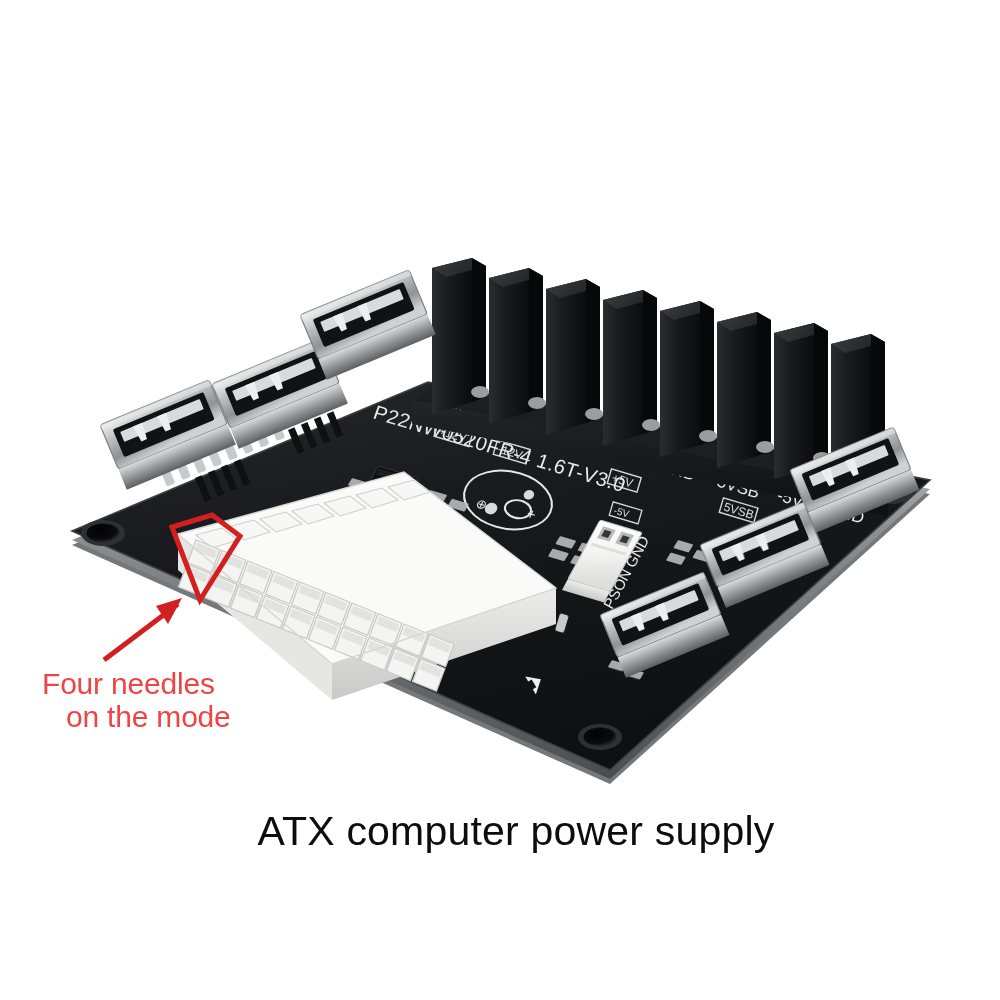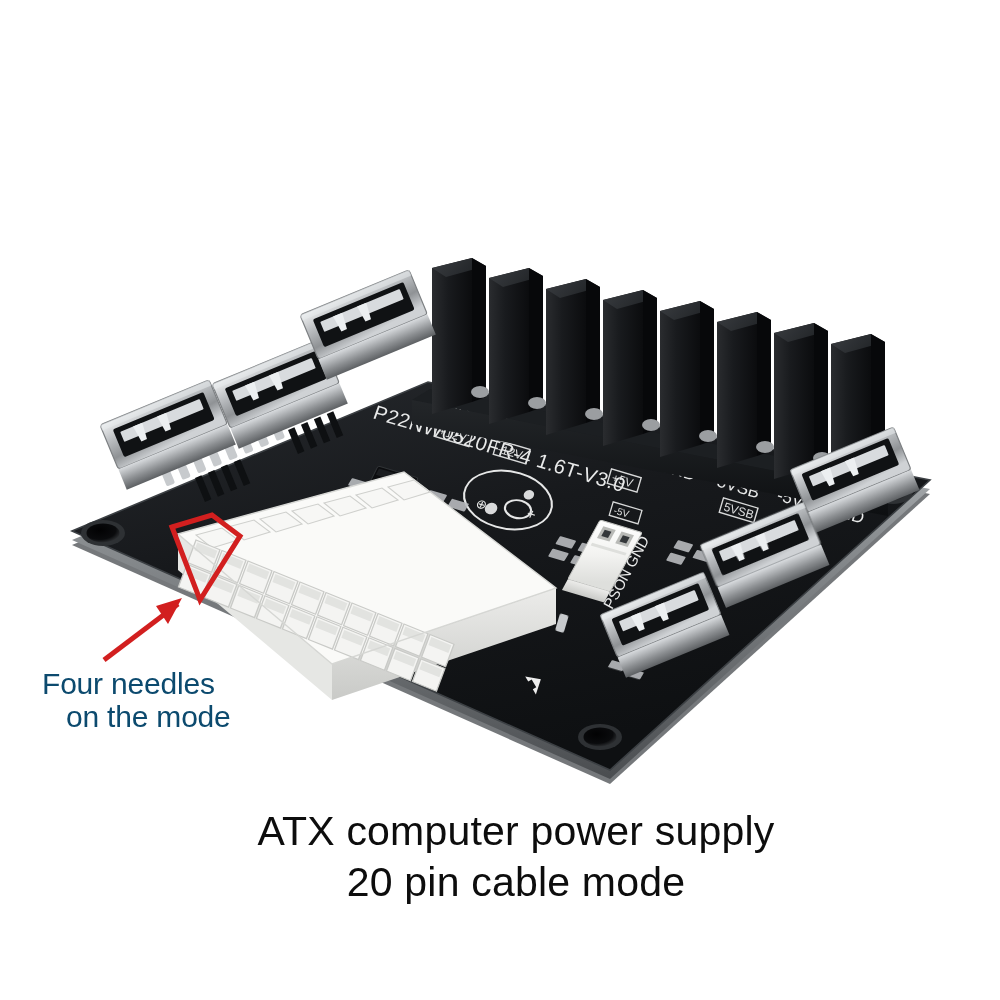--- a/index.html
+++ b/index.html
@@ -14,21 +14,21 @@
   
   #photo {
     position: absolute; left: 0; top: 0; width: 1000px; height: 800px;
     overflow: hidden;
   }
   #svgboard { position: absolute; left: 0; top: 0; }
 
   
   .anno-text {
     position: absolute;
-    color: #0c4a6e;
+    color: #ef4444;
     font-family: "Liberation Sans", sans-serif;
     font-size: 30px;
     line-height: 1.08;
     letter-spacing: -0.2px;
     white-space: nowrap;
     text-align: center;
   }
   #anno-line1 { left: 42px;  top: 668px; }
   #anno-line2 { left: 66px;  top: 701px; }
 
@@ -493,16 +493,15 @@
         <path d="M182,598 L168,624 L156,606 Z" fill="#d21f1f"></path>
       </g>
     </svg>
   </div>
 
   <div class="anno-text" id="anno-line1">Four needles</div>
   <div class="anno-text" id="anno-line2">on the mode</div>
 
   <div id="caption">
     <span class="cap-line">ATX computer power supply</span>
-    <span class="cap-line">20 pin cable mode</span>
   </div>
 
 </div>
 
 </body></html>

